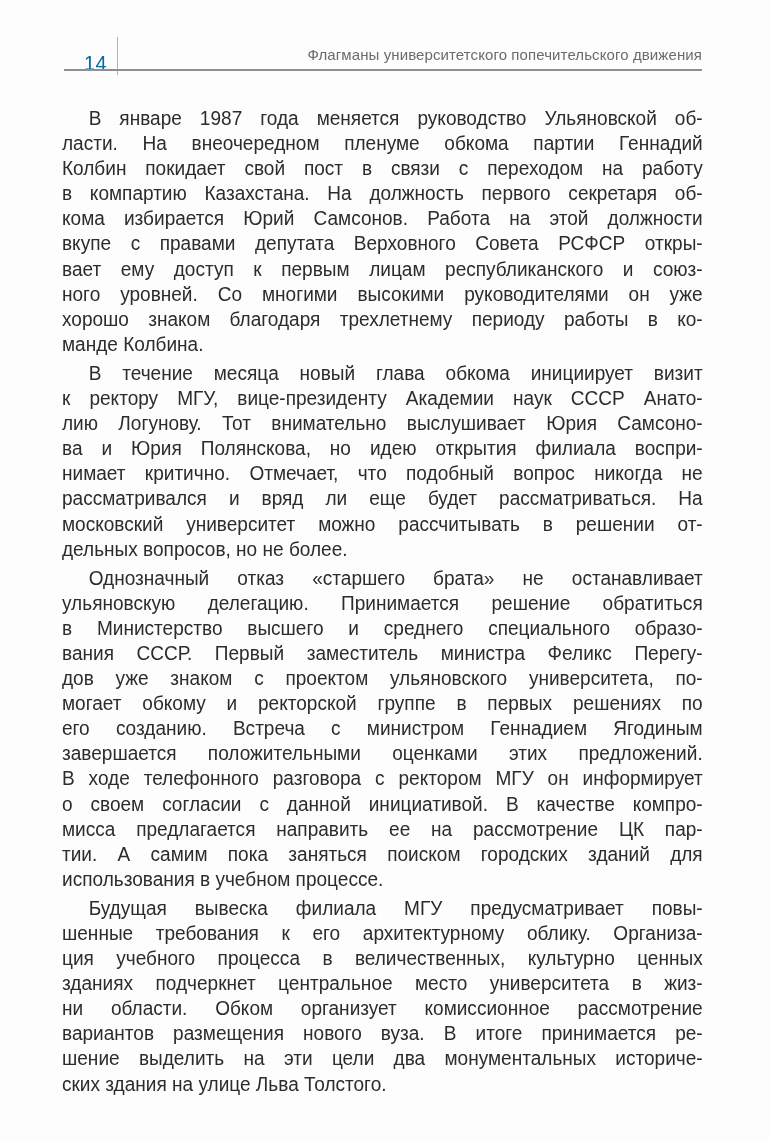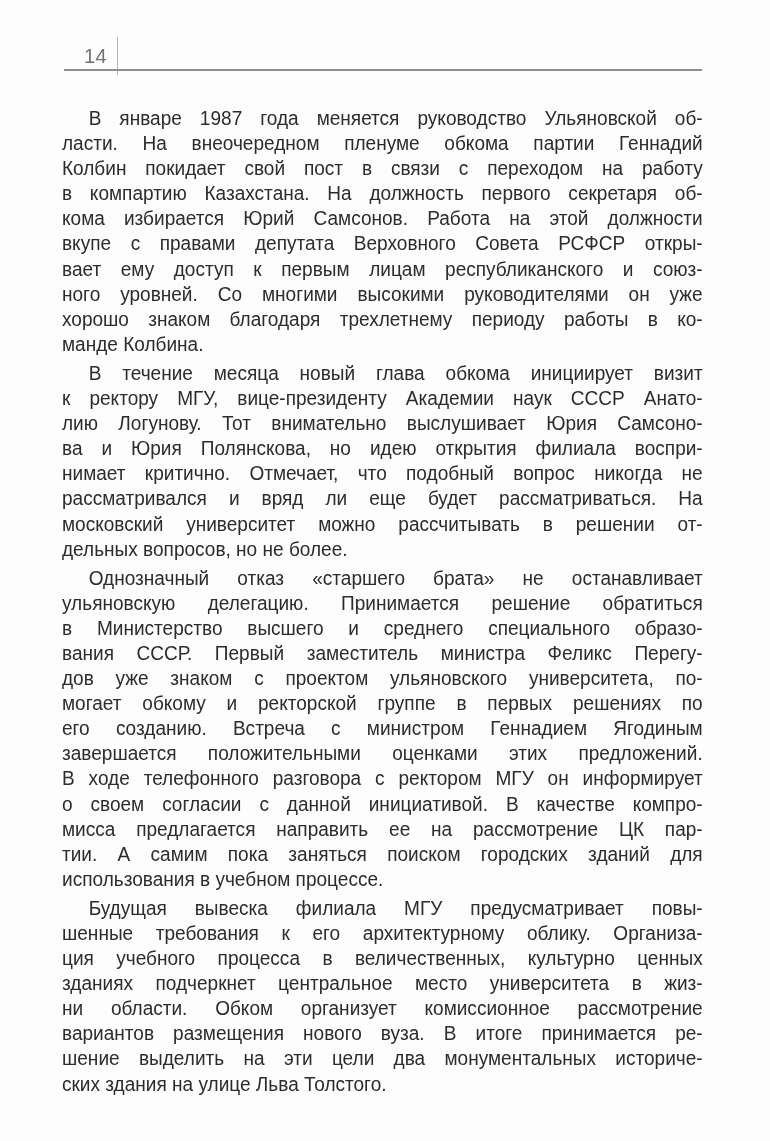--- a/index.html
+++ b/index.html
@@ -14,24 +14,24 @@
     width: 770px;
     height: 1141px;
     margin: 0 auto;
     background: #fdfdfd;
     overflow: hidden;
   }
   
   .page-number {
     position: absolute;
     left: 84px;
-    top: 45px;
+    top: 52px;
     font-size: 20px;
     line-height: 22px;
-    color: #737373;
+    color: #0369a1;
     letter-spacing: 0.5px;
   }
   .header-divider {
     position: absolute;
     left: 117px;
     top: 37px;
     width: 1px;
     height: 38px;
     background: #b3b3b3;
   }
@@ -84,20 +84,21 @@
 </style>
 </head>
 <body>
 
 <div class="page">
 
   <div class="page-number">14</div>
 
   <div class="header-divider"></div>
 
+  <div class="running-title">Флагманы университетского попечительского движения</div>
 
   <div class="header-rule"></div>
 
   <div class="page-body">
       <div class="para">
         <div class="line first">В январе 1987 года меняется руководство Ульяновской об-</div>
         <div class="line">ласти. На внеочередном пленуме обкома партии Геннадий</div>
         <div class="line">Колбин покидает свой пост в связи с переходом на работу</div>
         <div class="line">в компартию Казахстана. На должность первого секретаря об-</div>
         <div class="line">кома избирается Юрий Самсонов. Работа на этой должности</div>

